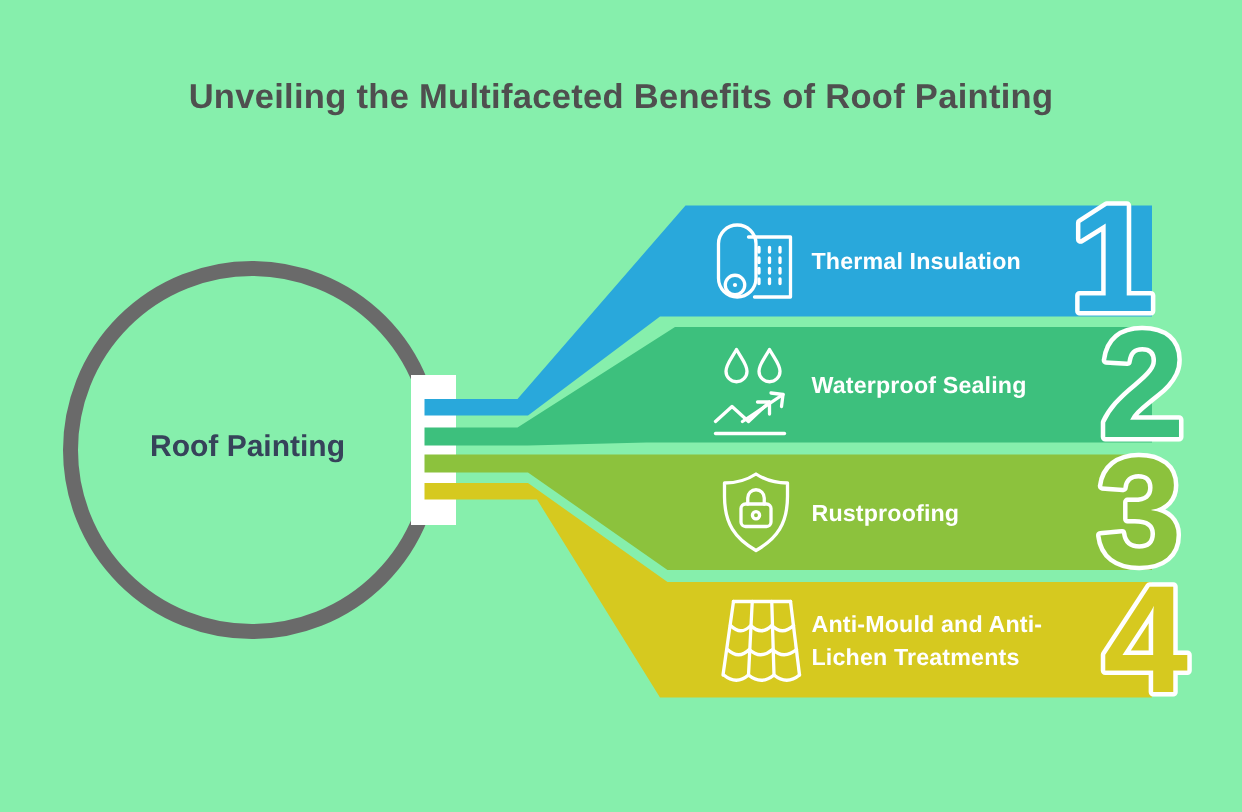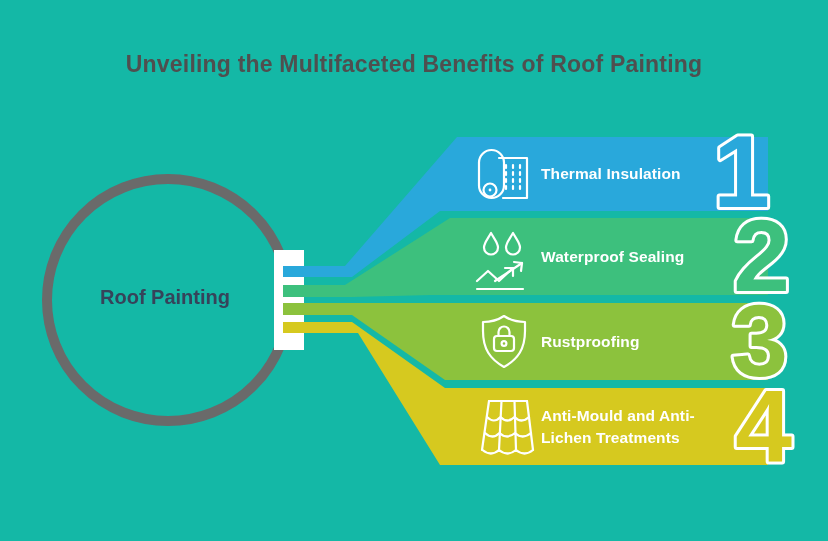--- a/index.html
+++ b/index.html
@@ -8,21 +8,21 @@
     background: #ffffff;
     width: 828px;
     height: 541px;
     overflow: hidden;
     font-family: "Liberation Sans", sans-serif;
   }
   .stage {
     position: relative;
     width: 828px;
     height: 541px;
-    background: #14b8a6;
+    background: #86efac;
   }
   svg { display: block; }
 
   .title-text {
     font-family: "Liberation Sans", sans-serif;
     font-size: 23px;
     font-weight: bold;
     letter-spacing: 0.2px;
   }
   .center-label {

